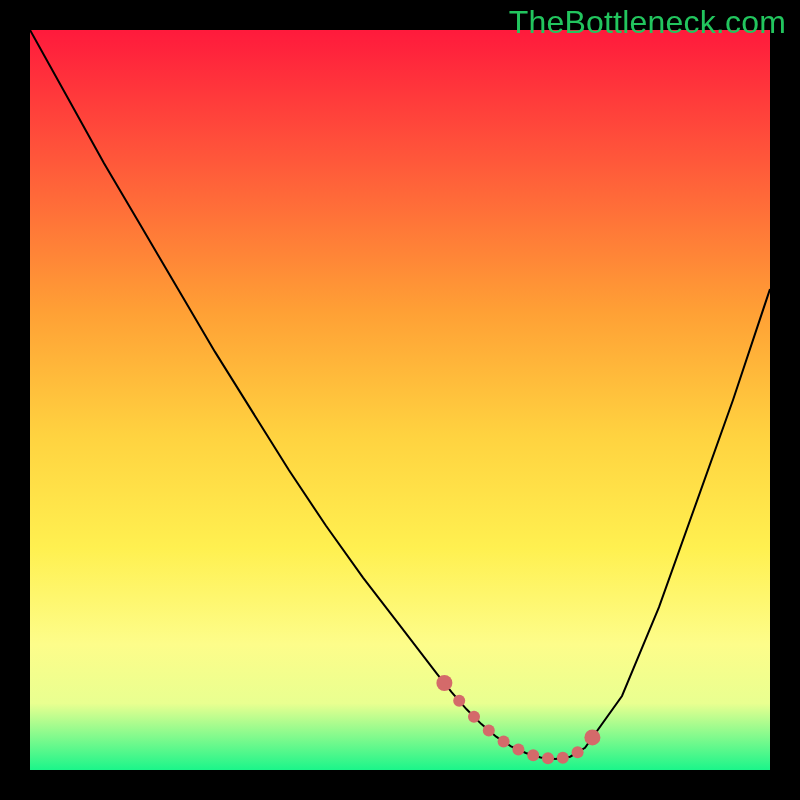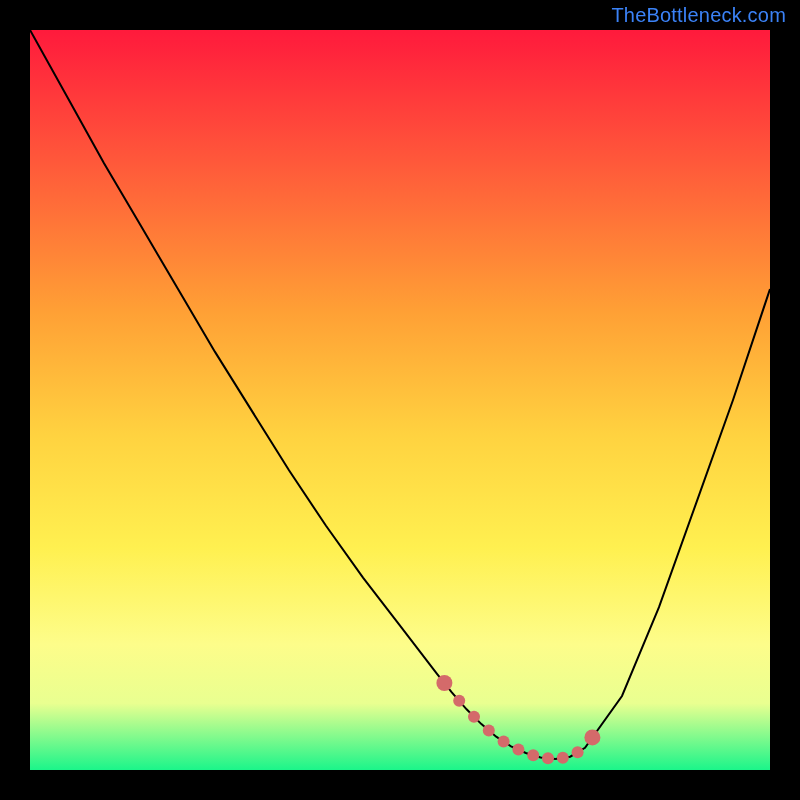--- a/index.html
+++ b/index.html
@@ -33,22 +33,22 @@
   }
   .dots {
     fill: #d46a6a;
     stroke: none;
   }
   .watermark {
     position: absolute;
     top: 4px;
     right: 14px;
     font-family: Arial, Helvetica, sans-serif;
-    font-size: 20px;
-    color: #3b82f6;
+    font-size: 32px;
+    color: #22c55e;
     letter-spacing: 0.2px;
   }
 </style>
 </head>
 <body>
 
 <div class="frame">
 
   <div class="plot-area">
     <svg width="740" height="740" viewBox="0 0 740 740">

